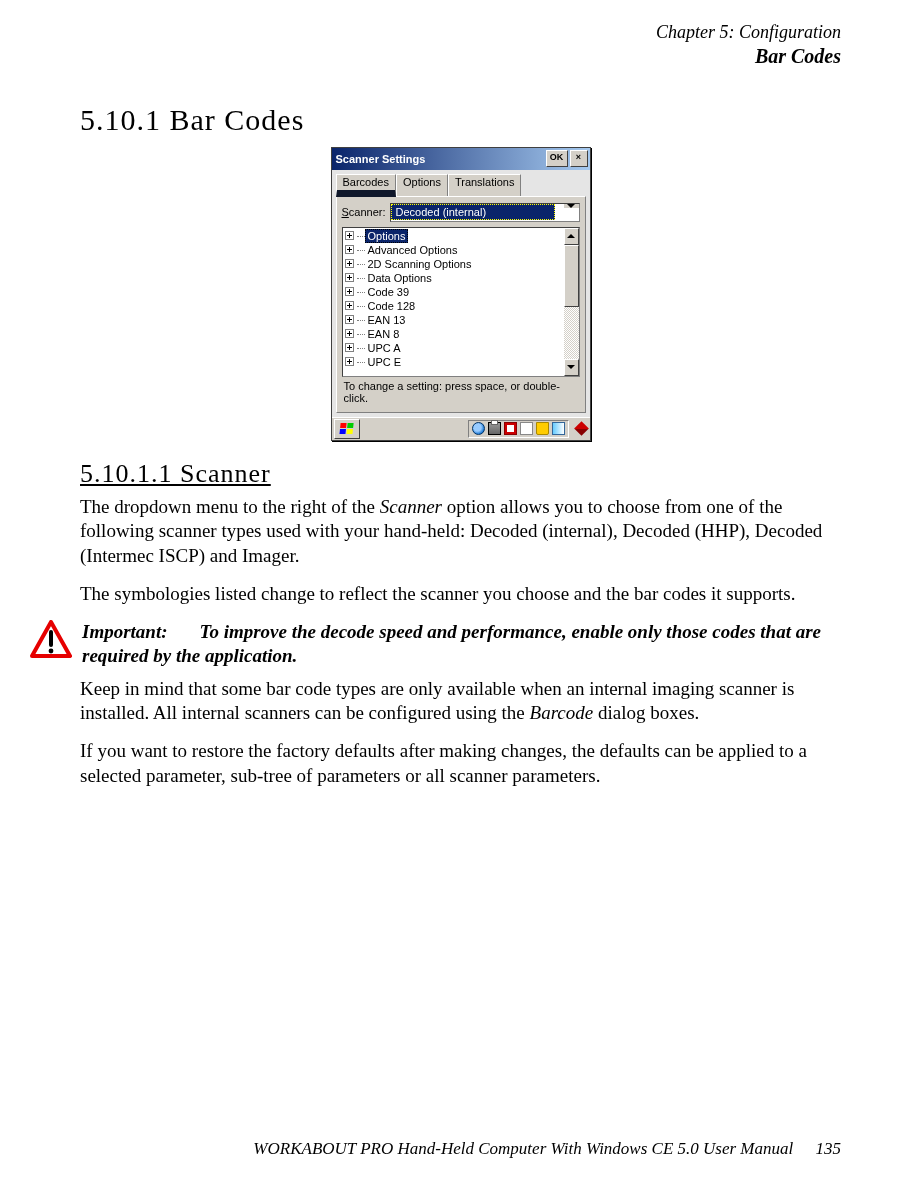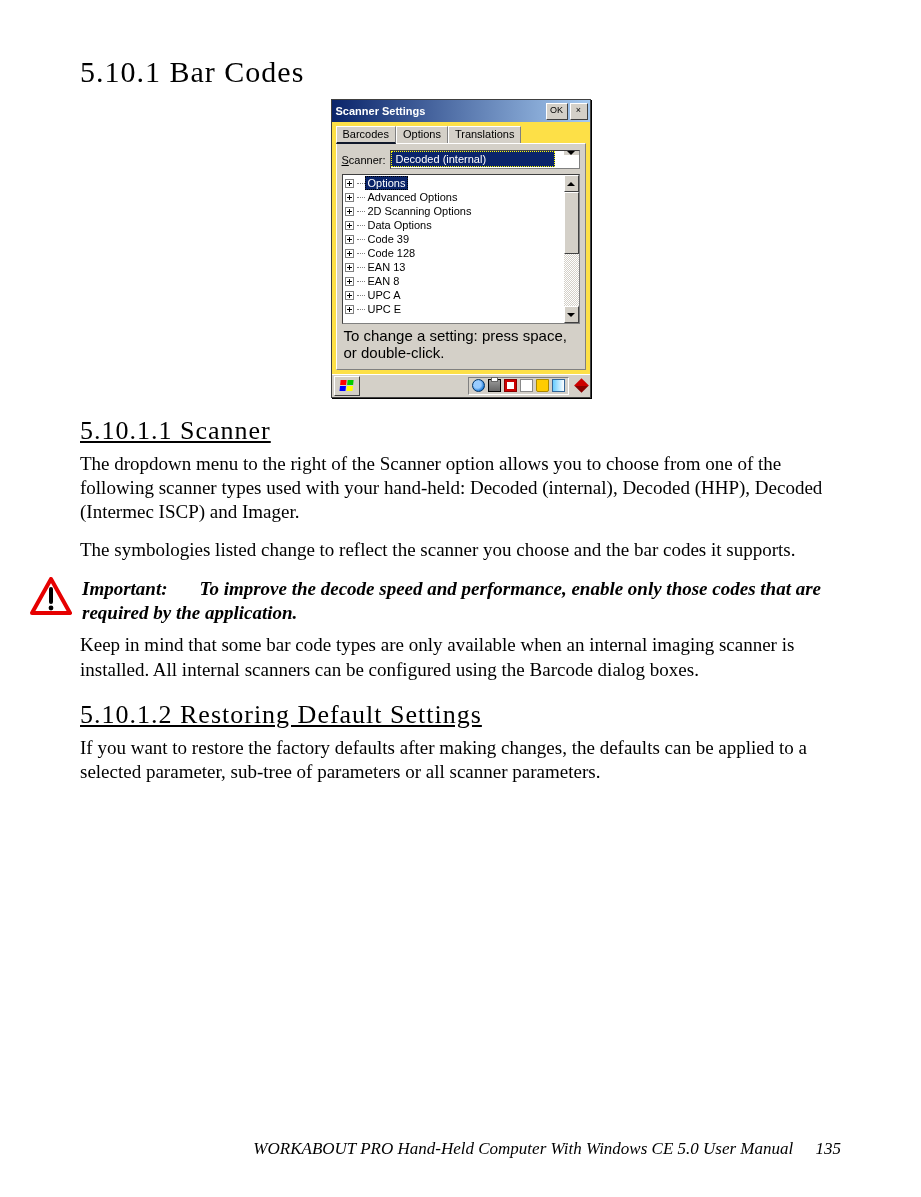--- a/index.html
+++ b/index.html
@@ -42,21 +42,21 @@
     font-size: 26px;
     margin: 18px 0 6px 0;
     letter-spacing: 1px;
     text-decoration: underline;
   }
   p.body {
     font-size: 19px;
     line-height: 1.28;
     margin: 6px 0 14px 0;
   }
-  .italic { }
+  .italic { font-style: italic; }
   .important-row {
     display: flex;
     align-items: flex-start;
     gap: 10px;
     margin: 8px 0 8px -50px;
   }
   .warning-icon svg { display: block; }
   .important-text {
     font-size: 19px;
     line-height: 1.28;
@@ -86,21 +86,21 @@
   
   .shot-wrap {
     display: flex;
     justify-content: center;
     margin: 8px 0 14px 0;
   }
   .win {
     width: 258px;
     font-family: Tahoma, Verdana, Arial, sans-serif;
     font-size: 11px;
-    background: #fde047;
+    background: #e5e5e5;
     border: 1px solid #404040;
     box-shadow: 1px 1px 0 #000;
   }
   .titlebar {
     display: flex;
     align-items: center;
     background: linear-gradient(to right, #0a246a, #a6caf0);
     color: #fff;
     font-weight: bold;
     font-size: 11px;
@@ -109,21 +109,21 @@
   }
   .titlebar .spacer { flex: 1; }
   .winbtn {
     background: #d4d0c8;
     border: 1px solid #fff;
     border-right-color: #404040;
     border-bottom-color: #404040;
     color: #000;
     font-family: Tahoma, Arial, sans-serif;
     font-size: 9px;
-    font-weight: normal;
+    font-weight: bold;
     width: 20px;
     height: 15px;
     line-height: 13px;
     text-align: center;
     margin-left: 2px;
     cursor: pointer;
   }
   .winbtn.close { width: 16px; }
   .tabs {
     display: flex;
@@ -137,21 +137,21 @@
     border-top-color: #fff;
     border-left-color: #fff;
     font-size: 11px;
     padding: 1px 6px 2px 6px;
     position: relative;
     cursor: pointer;
   }
   .tab.active {
     background: #d4d0c8;
     z-index: 2;
-    border-bottom: 2px solid #0f172a;
+    border-bottom: 7px solid #0f172a;
     margin-bottom: -1px;
   }
   .tabpanel {
     margin: 0 4px 4px 4px;
     border: 1px solid #fff;
     border-right-color: #808080;
     border-bottom-color: #808080;
     padding: 6px 5px 5px 5px;
     background: #d4d0c8;
   }
@@ -274,21 +274,21 @@
   }
   .sbTrack { flex: 1; background: repeating-conic-gradient(#d4d0c8 0 25%, #fff 0 50%) 0/2px 2px; position: relative;}
   .sbThumb {
     position: absolute; left: 0; right: 0; top: 0; height: 60px;
     background: #d4d0c8;
     border: 1px solid #fff;
     border-right-color: #404040;
     border-bottom-color: #404040;
   }
   .hint {
-    font-size: 15px;
+    font-size: 11px;
     padding: 3px 2px 2px 2px;
     line-height: 1.15;
   }
   .taskbar {
     height: 22px;
     background: #d4d0c8;
     border-top: 1px solid #fff;
     display: flex;
     align-items: center;
     padding: 0 2px;
@@ -335,20 +335,24 @@
   .ico-card { background:#fff; border:1px solid #888; box-sizing:border-box;}
   .ico-lock { background:#fc0; border:1px solid #a80; box-sizing:border-box; border-radius:0 0 2px 2px;}
   .ico-sched { background:linear-gradient(90deg,#6cf,#fff); border:1px solid #369; box-sizing:border-box;}
   .ico-pen { background:linear-gradient(135deg,#c00 50%,#800 50%); transform: rotate(45deg) scale(0.8);}
 </style>
 </head>
 <body>
 
 <div class="page">
 
+  <div class="header-right">
+    <div>Chapter 5: Configuration</div>
+    <div class="sub">Bar Codes</div>
+  </div>
 
   <h2 class="section-title">5.10.1  Bar Codes</h2>
 
   <div class="shot-wrap">
     <div class="win">
       <div class="titlebar">
         <span>Scanner Settings</span>
         <span class="spacer"></span>
         <span class="winbtn">OK</span>
         <span class="winbtn close">×</span>
@@ -464,21 +468,20 @@
     </div>
     <div class="important-text">
       <span class="important-label">Important:</span><span class="important-body">To improve the decode speed and performance, enable only those codes that are required by the application.</span>
     </div>
   </div>
 
   <p class="body">
     <span>Keep in mind that some bar code types are only available when an internal imaging scanner is installed. All internal scanners can be configured using the </span><span class="italic">Barcode</span><span> dialog boxes.</span>
   </p>
 
-  <h3 class="subsection-title">5.10.1.2  Restoring Default Settings</h3>
 
   <p class="body">If you want to restore the factory defaults after making changes, the defaults can be applied to a selected parameter, sub-tree of parameters or all scanner parameters.</p>
 
   <div class="footer">
     <span>WORKABOUT PRO Hand-Held Computer With Windows CE 5.0 User Manual</span>
     <span class="pagenum">135</span>
   </div>
 </div>
 
 </body></html>

